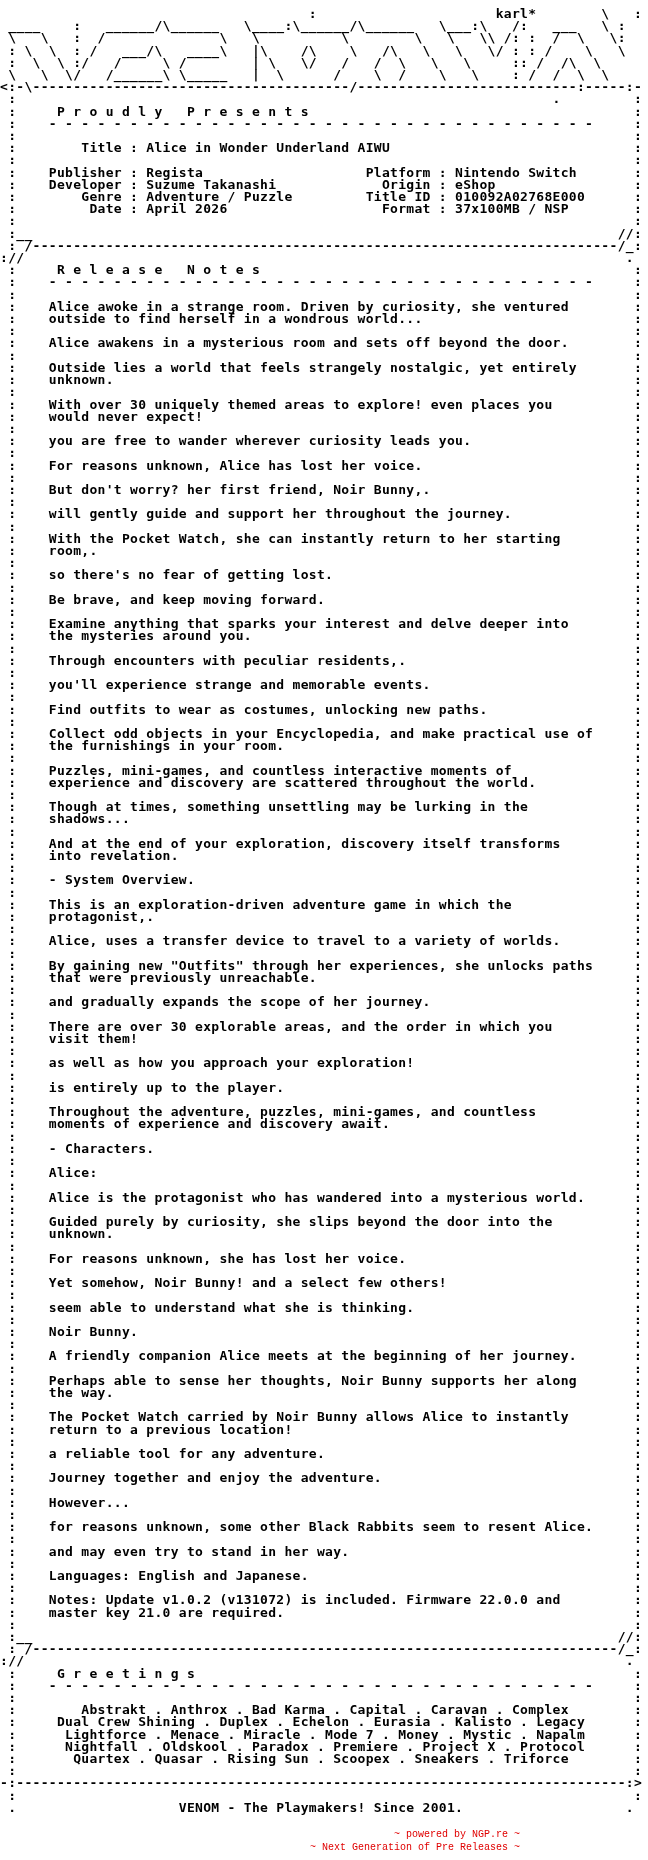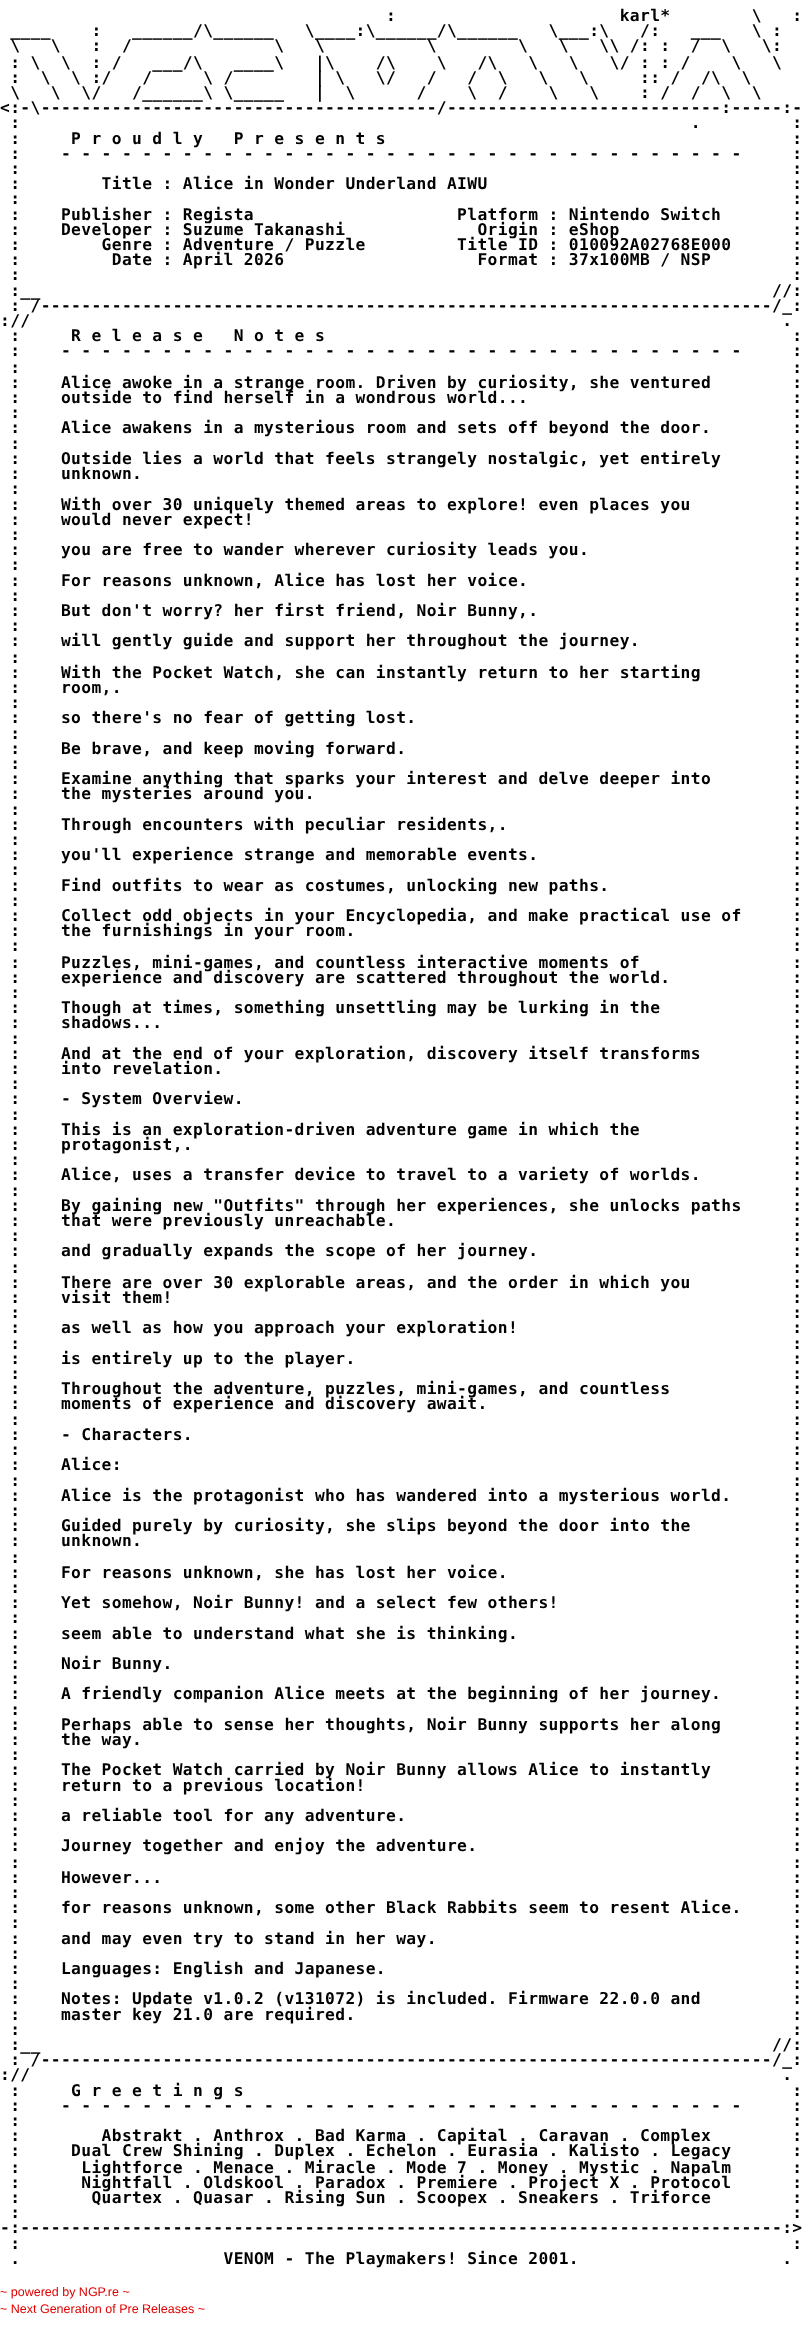--- a/index.html
+++ b/index.html
@@ -22,28 +22,28 @@
     font-weight: bold;
     font-size: 13px;
     line-height: 12.2px;
     letter-spacing: 0.3px;
     color: #000000;
     white-space: pre;
   }
   pre.nfo-red {
     margin: 14px 0 0 0;
     padding: 0;
-    font-family: Liberation Sans, sans-serif;
+    font-family: Liberation Mono, monospace;
     font-weight: normal;
     font-size: 10px;
     line-height: 13px;
     letter-spacing: 0;
     color: #e00000;
     white-space: pre;
-    text-align: left;
+    text-align: right;
   }
 </style>
 </head>
 <body>
 
 <div class="page">
   <pre class="nfo" id="nfo-main">                                      :                      karl*        \   :
  ____    :   ______/\______   \____:\______/\______   \___:\   /:   ___   \ :
  \   \   :  /              \   \          \        \   \   \\ /: :  /  \   \:
  : \  \  : /   ___/\   ____\   |\    /\    \   /\   \   \   \/ : : /    \   \

